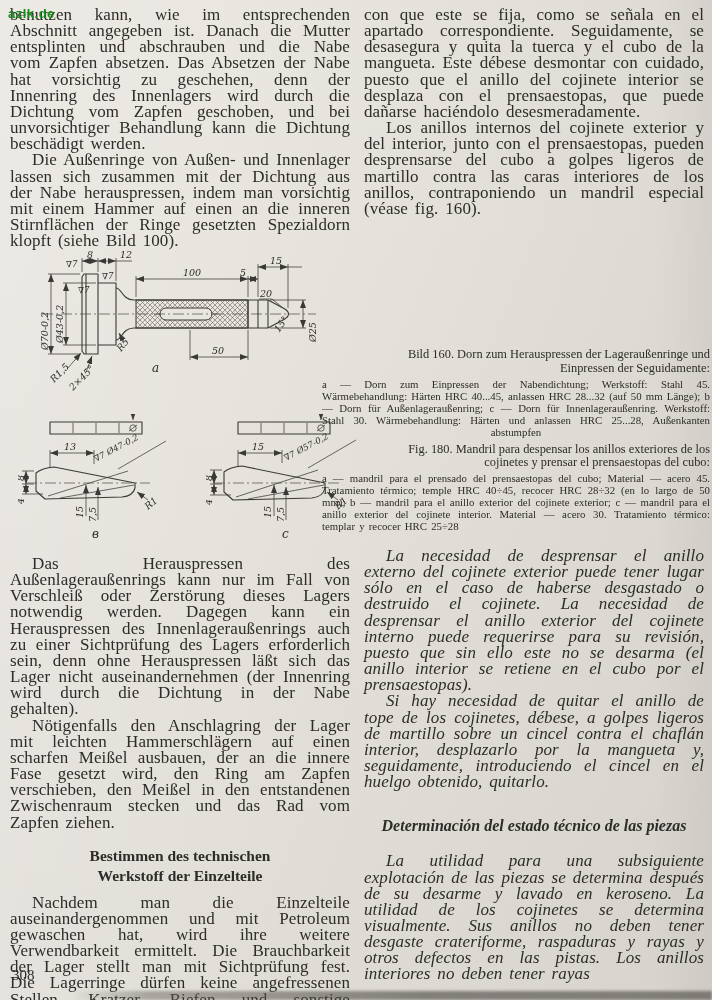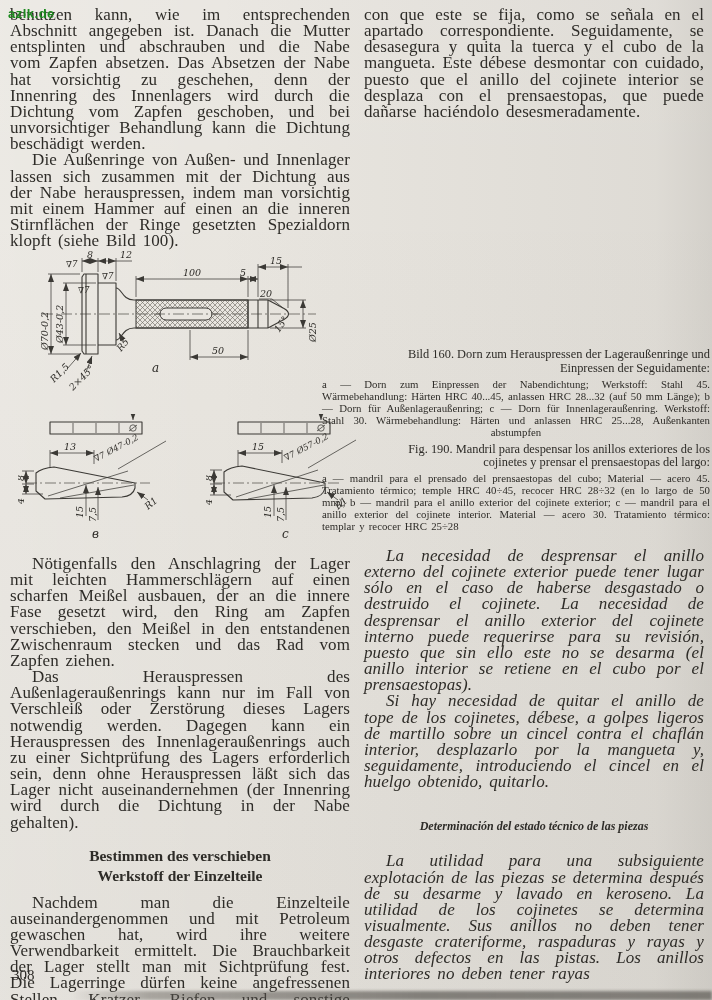--- a/index.html
+++ b/index.html
@@ -24,21 +24,21 @@
   }
   .col{position:absolute;width:340px;text-align:justify;}
   .col p{margin:0;font-size:17px;line-height:16.15px;word-spacing:2.5px;letter-spacing:.1px;}
   .col p.indent{text-indent:22px;}
   .g-top{left:10px;top:7px;}
   .s-top{left:364px;top:7px;}
   .g-bottom{left:10px;top:556px;}
   .s-bottom{left:364px;top:548px;font-style:italic;}
   h3{margin:0;text-align:center;font-size:15.5px;line-height:20px;}
   .heading-de{margin-top:15px;margin-bottom:9px;}
-  .heading-es{margin-top:26px;margin-bottom:17px;font-size:12px;}
+  .heading-es{margin-top:26px;margin-bottom:17px;font-size:16px;}
   .captions{position:absolute;left:322px;top:348px;width:388px;}
   .cap{margin-bottom:5px;}
   .cap-title{text-align:right;font-size:12.4px;line-height:13.8px;margin-bottom:2px;}
   .cap-body{font-size:10.8px;line-height:12px;text-align:justify;word-spacing:1.5px;}
   .cap-body.center-last{text-align-last:center;}
   .page-number{position:absolute;left:12px;bottom:16px;font-size:15px;}
   .fig{position:absolute;}
   .fig-a{left:20px;top:250px;}
   .fig-b{left:18px;top:414px;}
   .fig-c{left:206px;top:414px;}
@@ -56,20 +56,21 @@
 
   <div class="watermark">azlk.de</div>
 
   <div class="col g-top">
     <p>benutzen kann, wie im entsprechenden Abschnitt angegeben ist. Danach die Mutter entsplinten und abschrauben und die Nabe vom Zapfen absetzen. Das Absetzen der Nabe hat vorsichtig zu geschehen, denn der Innenring des Innenlagers wird durch die Dichtung vom Zapfen geschoben, und bei unvorsichtiger Behandlung kann die Dichtung beschädigt werden.</p>
     <p class="indent">Die Außenringe von Außen- und Innenlager lassen sich zusammen mit der Dichtung aus der Nabe herauspressen, indem man vorsichtig mit einem Hammer auf einen an die inneren Stirnflächen der Ringe gesetzten Spezialdorn klopft (siehe Bild 100).</p>
   </div>
 
   <div class="col s-top">
     <p>con que este se fija, como se señala en el apartado correspondiente. Seguidamente, se desasegura y quita la tuerca y el cubo de la mangueta. Este débese desmontar con cuidado, puesto que el anillo del cojinete interior se desplaza con el prensaestopas, que puede dañarse haciéndolo desesmeradamente.</p>
+    <p class="indent">Los anillos internos del cojinete exterior y del interior, junto con el prensaestopas, pueden desprensarse del cubo a golpes ligeros de martillo contra las caras interiores de los anillos, contraponiendo un mandril especial (véase fig. 160).</p>
   </div>
 
   <svg class="fig fig-a" width="310" height="142" viewBox="0 0 310 142">
     <defs>
       <marker id="arw" markerWidth="9" markerHeight="7" refX="8" refY="3" orient="auto-start-reverse" markerUnits="userSpaceOnUse">
         <path d="M0,0 L8,3 L0,6 Z" fill="#3b3935"></path>
       </marker>
       <pattern id="knurl" width="5" height="5" patternUnits="userSpaceOnUse">
         <path d="M0 5 L5 0 M0 0 L5 5" stroke="#6b675f" stroke-width=".6" fill="none"></path>
       </pattern>
@@ -236,32 +237,32 @@
   <div class="captions">
     <div class="cap">
       <div class="cap-title">
         <span>Bild 160. Dorn zum Herauspressen der Lageraußenringe und</span><br>
         <span>Einpressen der Seguidamente:</span>
       </div>
       <div class="cap-body center-last">a — Dorn zum Einpressen der Nabendichtung; Werkstoff: Stahl 45. Wärmebehandlung: Härten HRC 40...45, anlassen HRC 28...32 (auf 50 mm Länge); b — Dorn für Außenlageraußenring; c — Dorn für Innenlageraußenring. Werkstoff: Stahl 30. Wärmebehandlung: Härten und anlassen HRC 25...28, Außenkanten abstumpfen</div>
     </div>
     <div class="cap">
       <div class="cap-title">
-        <span>Fig. 190. Mandril para despensar los anillos exteriores de los</span><br>
-        <span>cojinetes y prensar el prensaestopas del largo:</span>
+        <span>Fig. 180. Mandril para despensar los anillos exteriores de los</span><br>
+        <span>cojinetes y prensar el prensaestopas del cubo:</span>
       </div>
       <div class="cap-body">a — mandril para el prensado del prensaestopas del cubo; Material — acero 45. Tratamiento térmico; temple HRC 40÷45, recocer HRC 28÷32 (en lo largo de 50 mm); b — mandril para el anillo exterior del cojinete exterior; c — mandril para el anillo exterior del cojinete interior. Material — acero 30. Tratamiento térmico: templar y recocer HRC 25÷28</div>
     </div>
   </div>
 
   <div class="col g-bottom">
+    <p class="indent">Das Herauspressen des Außenlageraußenrings kann nur im Fall von Verschleiß oder Zerstörung dieses Lagers notwendig werden. Dagegen kann ein Herauspressen des Innenlageraußenrings auch zu einer Sichtprüfung des Lagers erforderlich sein, denn ohne Herauspressen läßt sich das Lager nicht auseinandernehmen (der Innenring wird durch die Dichtung in der Nabe gehalten).</p>
     <p class="indent">Nötigenfalls den Anschlagring der Lager mit leichten Hammerschlägern auf einen scharfen Meißel ausbauen, der an die innere Fase gesetzt wird, den Ring am Zapfen verschieben, den Meißel in den entstandenen Zwischenraum stecken und das Rad vom Zapfen ziehen.</p>
-    <p class="indent">Das Herauspressen des Außenlageraußenrings kann nur im Fall von Verschleiß oder Zerstörung dieses Lagers notwendig werden. Dagegen kann ein Herauspressen des Innenlageraußenrings auch zu einer Sichtprüfung des Lagers erforderlich sein, denn ohne Herauspressen läßt sich das Lager nicht auseinandernehmen (der Innenring wird durch die Dichtung in der Nabe gehalten).</p>
     <h3 class="heading-de">
-      <span>Bestimmen des verschieben</span><br>
+      <span>Bestimmen des technischen</span><br>
       <span>Werkstoff der Einzelteile</span>
     </h3>
     <p class="indent">Nachdem man die Einzelteile auseinandergenommen und mit Petroleum gewaschen hat, wird ihre weitere Verwendbarkeit ermittelt. Die Brauchbarkeit der Lager stellt man mit Sichtprüfung fest. Die Lagerringe dürfen keine angefressenen Stellen, Kratzer, Riefen und sonstige Beschädigungen der Laufflächen aufwei-</p>
   </div>
 
   <div class="col s-bottom">
     <p class="indent">La necesidad de desprensar el anillo externo del cojinete exterior puede tener lugar sólo en el caso de haberse desgastado o destruido el cojinete. La necesidad de desprensar el anillo exterior del cojinete interno puede requerirse para su revisión, puesto que sin ello este no se desarma (el anillo interior se retiene en el cubo por el prensaestopas).</p>
     <p class="indent">Si hay necesidad de quitar el anillo de tope de los cojinetes, débese, a golpes ligeros de martillo sobre un cincel contra el chaflán interior, desplazarlo por la mangueta y, seguidamente, introduciendo el cincel en el huelgo obtenido, quitarlo.</p>
     <h3 class="heading-es">Determinación del estado técnico de las piezas</h3>
     <p class="indent">La utilidad para una subsiguiente explotación de las piezas se determina después de su desarme y lavado en keroseno. La utilidad de los cojinetes se determina visualmente. Sus anillos no deben tener desgaste crateriforme, raspaduras y rayas y otros defectos en las pistas. Los anillos interiores no deben tener rayas</p>

